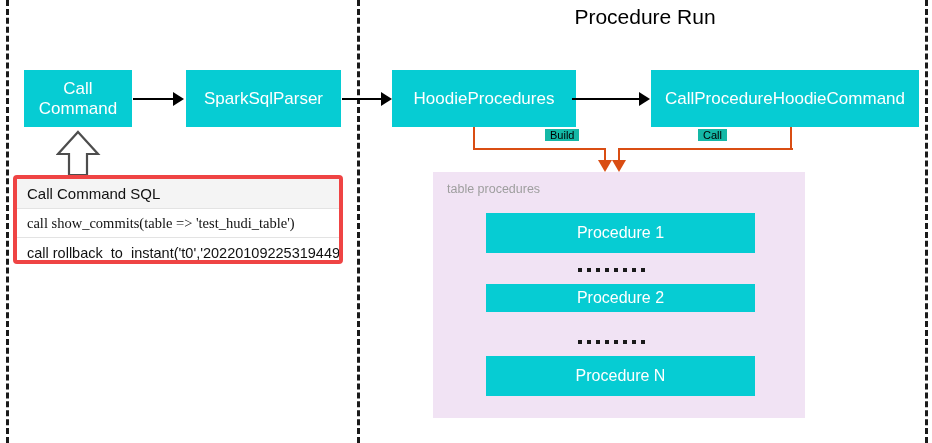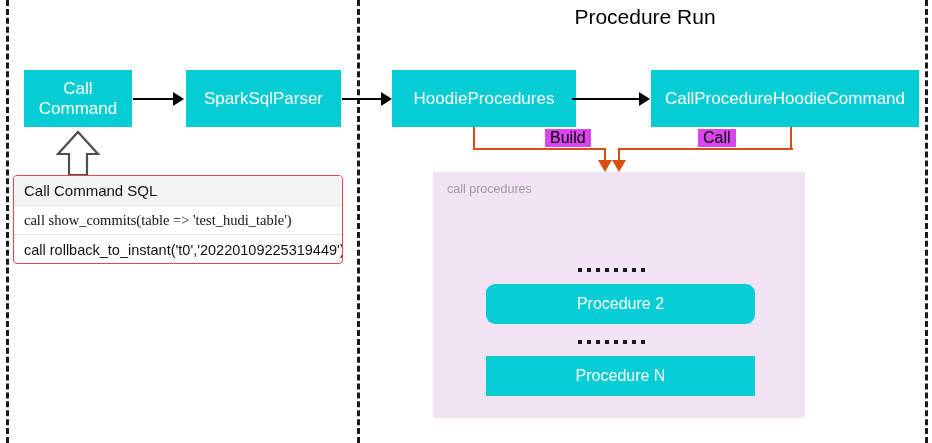--- a/index.html
+++ b/index.html
@@ -54,21 +54,21 @@
     border-top: 7px solid transparent;
     border-bottom: 7px solid transparent;
     border-left: 11px solid #000000;
   }
   .hollow-arrow {
     position: absolute;
   }
   .sqltable {
     position: absolute;
     box-sizing: border-box;
-    border: 1px solid #ef4444;
+    border: 4px solid #ef4444;
     border-radius: 4px;
     background: #ffffff;
     overflow: hidden;
   }
   .sqltable .row {
     box-sizing: border-box;
     padding: 0 10px;
     display: flex;
     align-items: center;
     font-size: 14.5px;
@@ -129,23 +129,23 @@
   .oarrow-head {
     position: absolute;
     width: 0;
     height: 0;
     border-left: 7px solid transparent;
     border-right: 7px solid transparent;
     border-top: 12px solid #d94d13;
   }
   .conn-label {
     position: absolute;
-    font-size: 16px;
+    font-size: 11px;
     color: #000000;
-    background: #d946ef;
+    background: #14b8a6;
     padding: 0 5px;
     white-space: nowrap;
   }
 </style>
 </head>
 <body>
 
 <div id="canvas">
 
   <div class="vdash" style="left:6px;"></div>
@@ -198,36 +198,39 @@
   <div class="oarrow-head" style="left:598px; top:160px;"></div>
   <div class="conn-label" style="left:545px; top:129px;">Build</div>
 
   <div class="oline-v" style="left:790px; top:127px; height:22px;"></div>
   <div class="oline-h" style="left:618px; top:148px; width:175px;"></div>
   <div class="oline-v" style="left:618px; top:148px; height:14px;"></div>
   <div class="oarrow-head" style="left:612px; top:160px;"></div>
   <div class="conn-label" style="left:698px; top:129px;">Call</div>
 
   <div class="proc-panel" style="left:433px; top:172px; width:372px; height:246px;">
-    <div class="proc-panel-label">call procedures</div>
-  </div>
-
+    <div class="proc-panel-label">table procedures</div>
+  </div>
+
+  <div class="proc-box" style="left:486px; top:213px; width:269px; height:40px;">
+    <span>Procedure 1</span>
+  </div>
 
   <div class="dots" style="left:578px; top:268px;">
     <i></i>
       <i></i>
       <i></i>
       <i></i>
       <i></i>
       <i></i>
       <i></i>
       <i></i>
   </div>
 
-  <div class="proc-box" style="left:486px; top:284px; width:269px; height:40px;border-radius:9px;">
+  <div class="proc-box" style="left:486px; top:284px; width:269px; height:28px;">
     <span>Procedure 2</span>
   </div>
 
   <div class="dots" style="left:578px; top:340px;">
     <i></i>
       <i></i>
       <i></i>
       <i></i>
       <i></i>
       <i></i>

